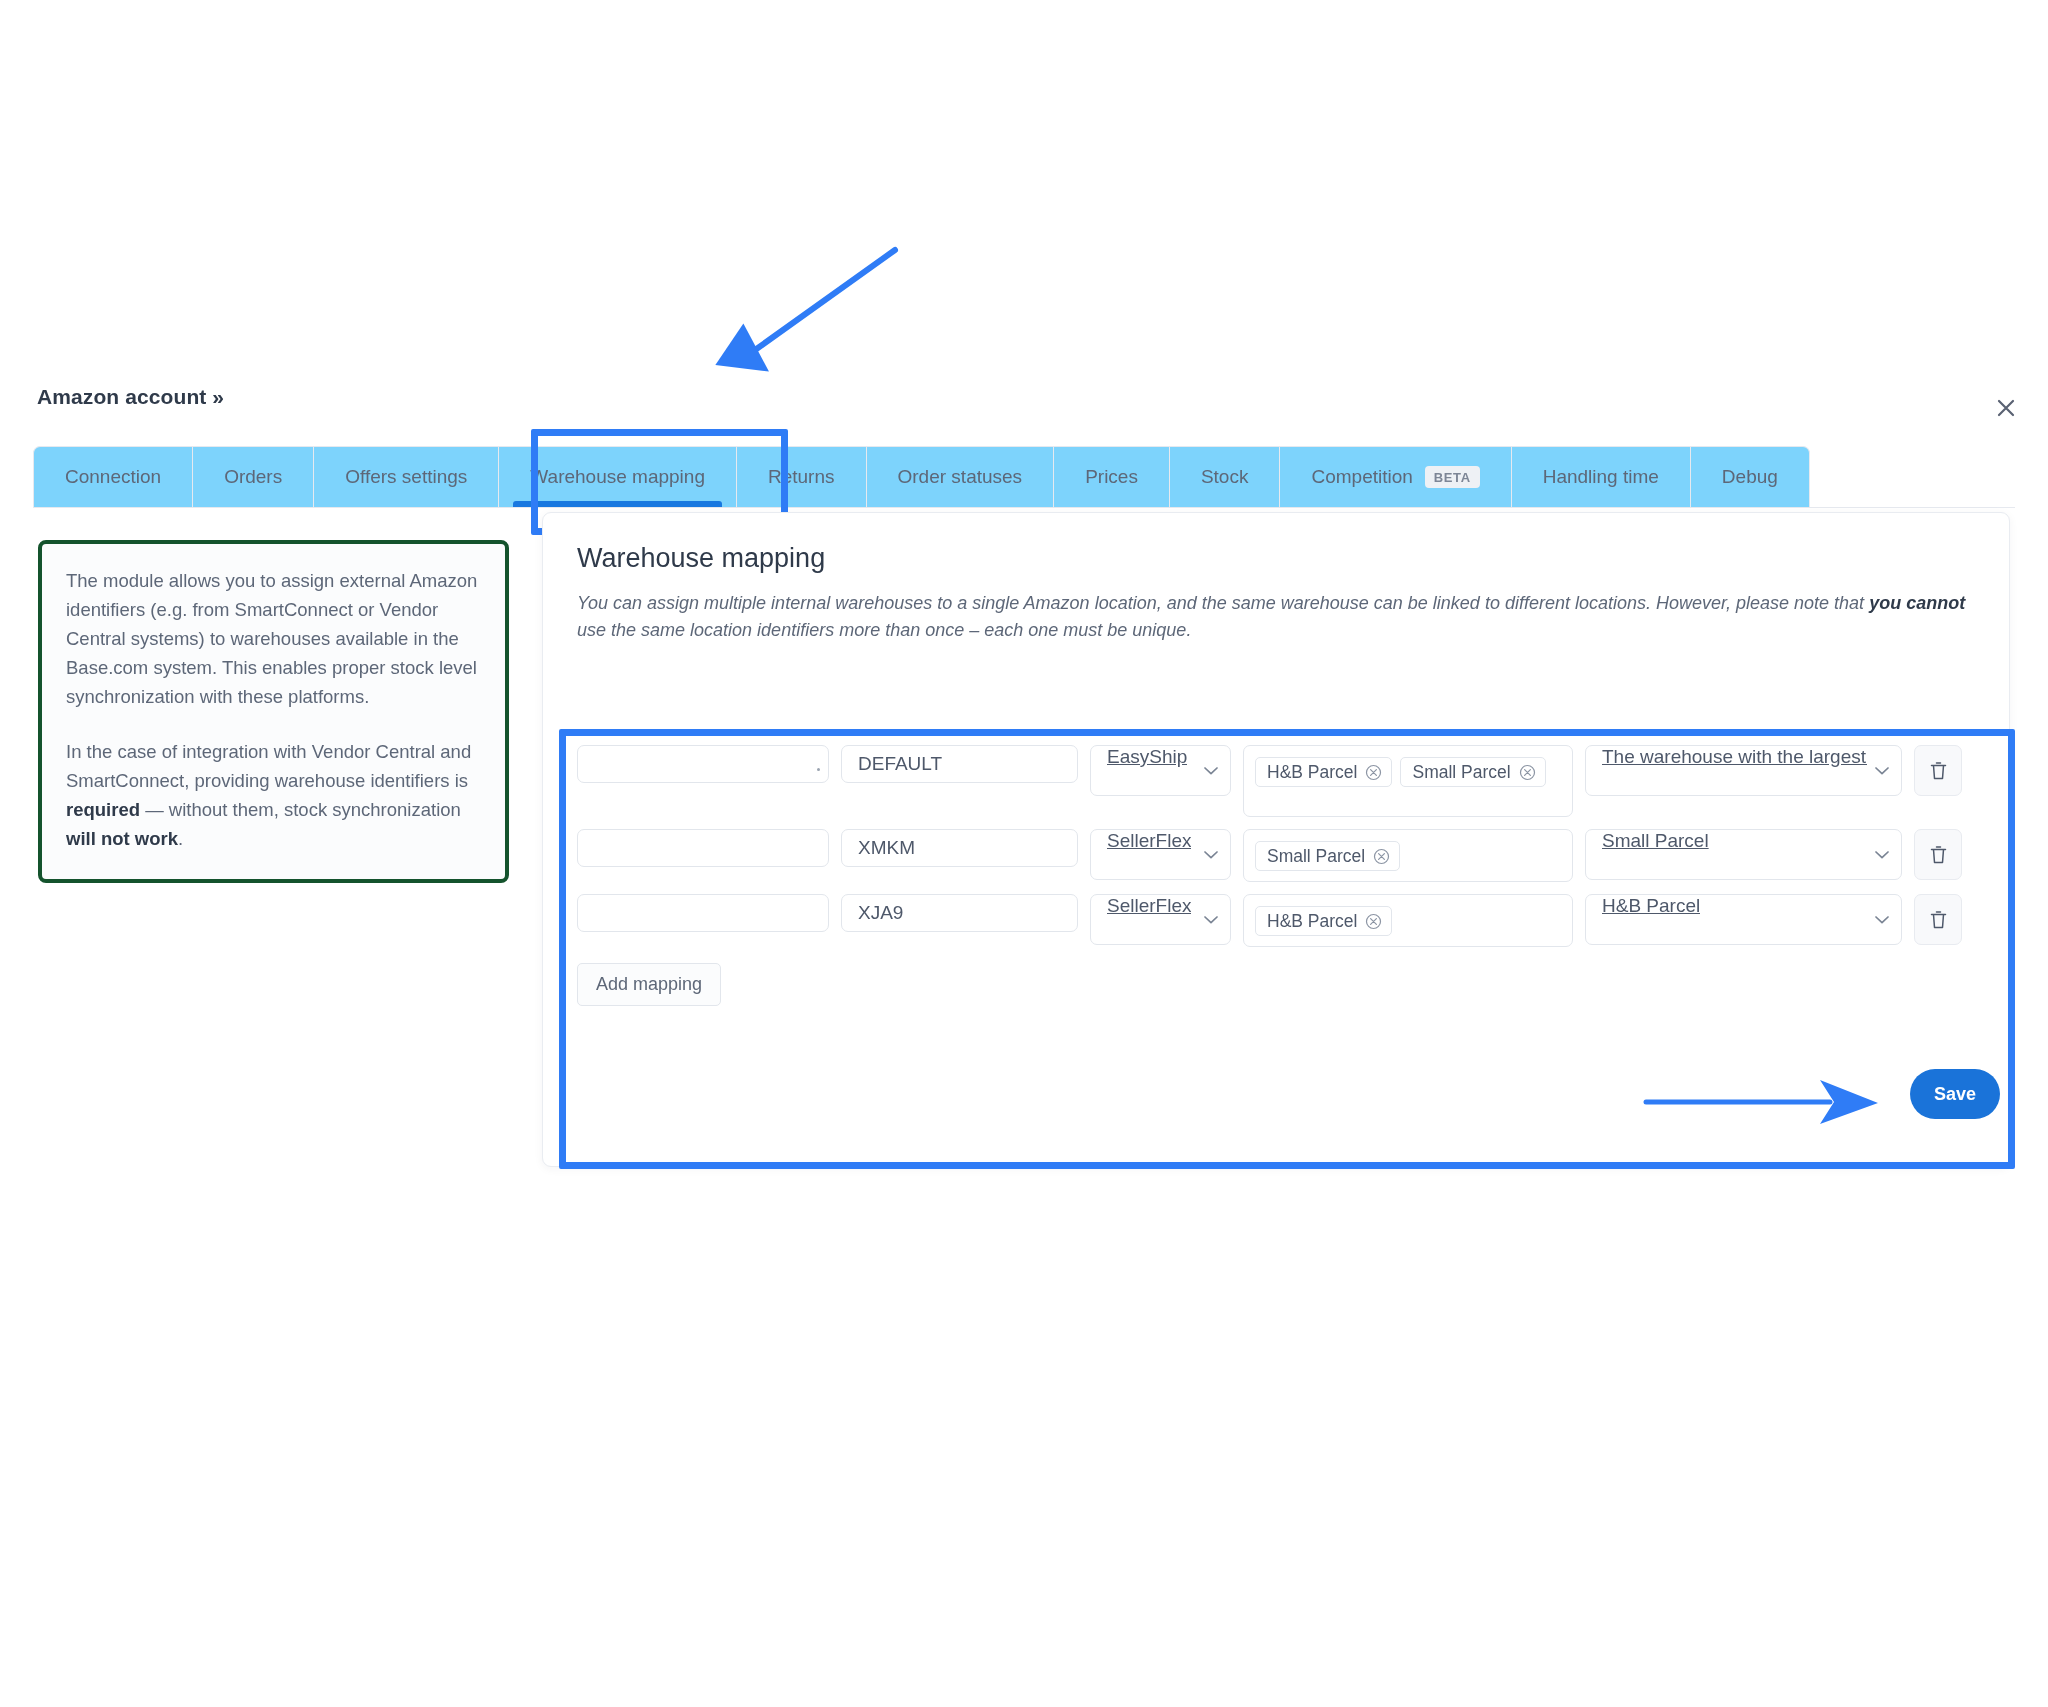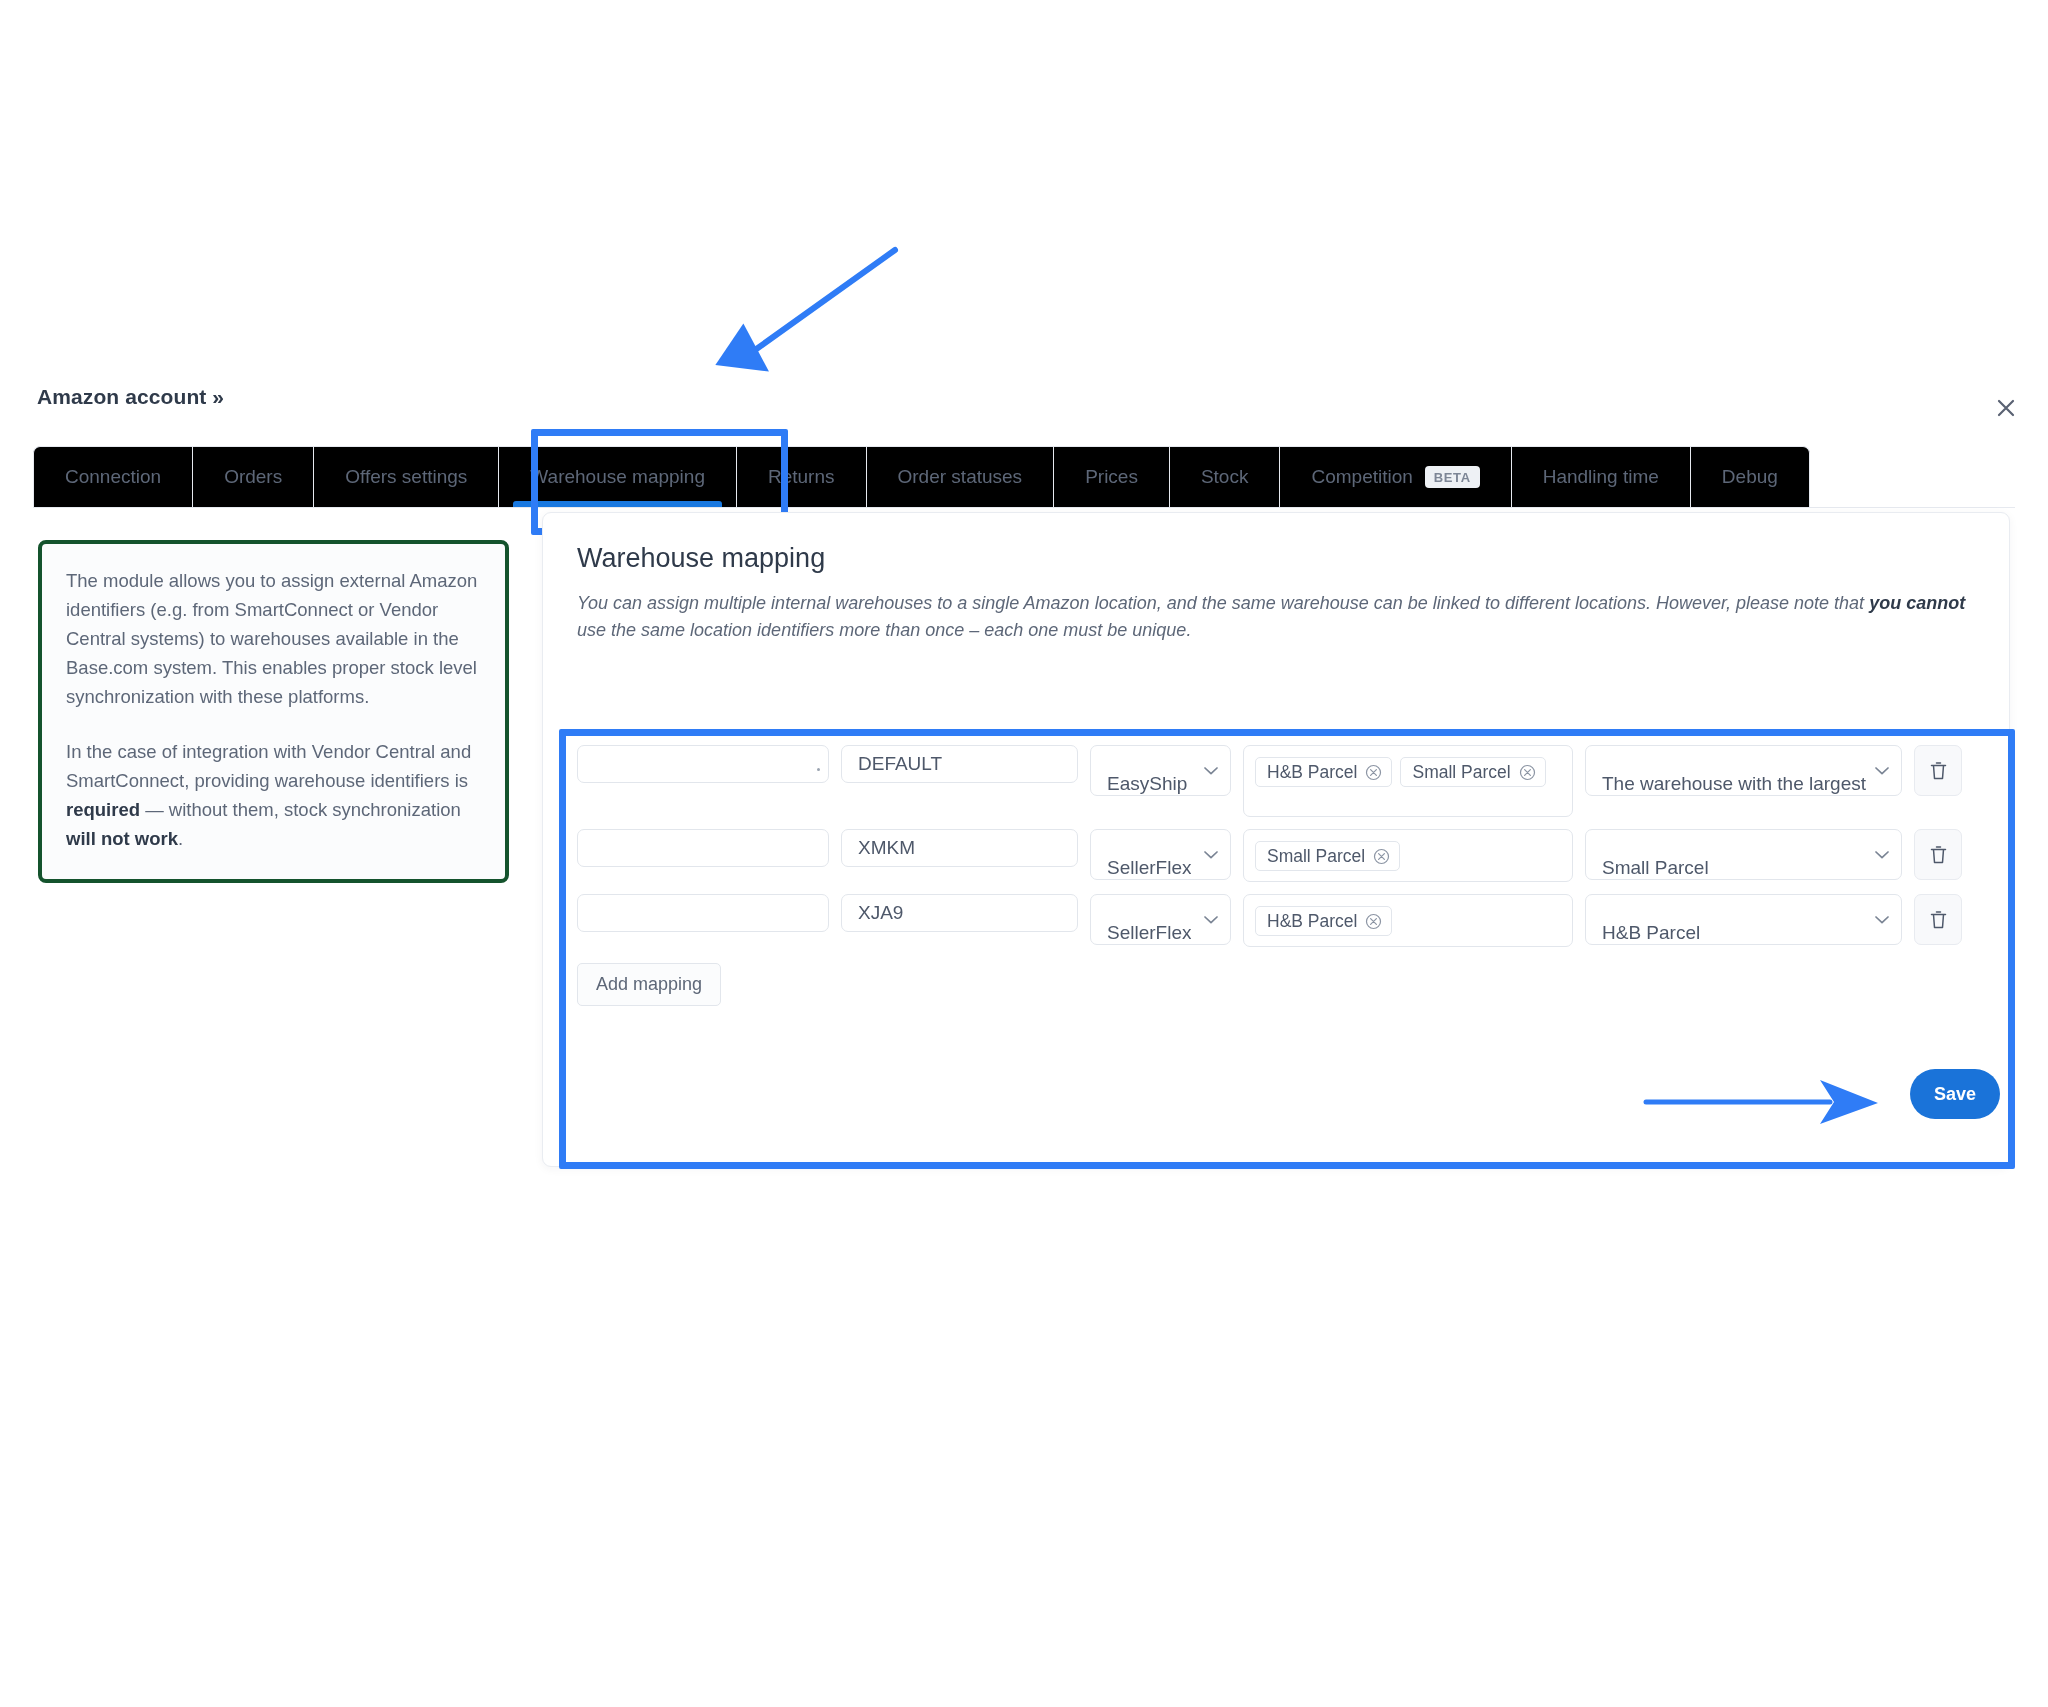--- a/index.html
+++ b/index.html
@@ -58,21 +58,21 @@
   }
   .tab {
     position: relative;
     display: flex;
     align-items: center;
     justify-content: center;
     gap: 12px;
     padding: 0 31px;
     font-size: 19px;
     color: #5d6778;
-    background: #000000;
+    background: #7dd3fc;
     border: 1px solid #e6e9ef;
     border-bottom: none;
     border-right: none;
     cursor: pointer;
     white-space: nowrap;
   }
   .tab:first-child { border-top-left-radius: 7px; }
   .tab:last-child {
     border-right: 1px solid #e6e9ef;
     border-top-right-radius: 7px;
@@ -221,27 +221,28 @@
 
   
   .sel {
     position: relative;
     width: 100%;
     height: 51px;
     border: 1px solid #e2e6ec;
     border-radius: 7px;
     background: #ffffff;
     display: flex;
-    align-items: flex-end;
+    align-items: flex-start;
     padding: 0 34px 0 16px;
     font-size: 19px;
     color: #4e586a;
     cursor: pointer;
     overflow: hidden;
     white-space: nowrap;
+    text-decoration: underline;
   }
   .sel .caret {
     position: absolute;
     right: 12px; top: 50%;
     transform: translateY(-50%);
     width: 14px; height: 9px;
     color: #7a8494;
   }
   .sel .sel-text {
     overflow: hidden;

